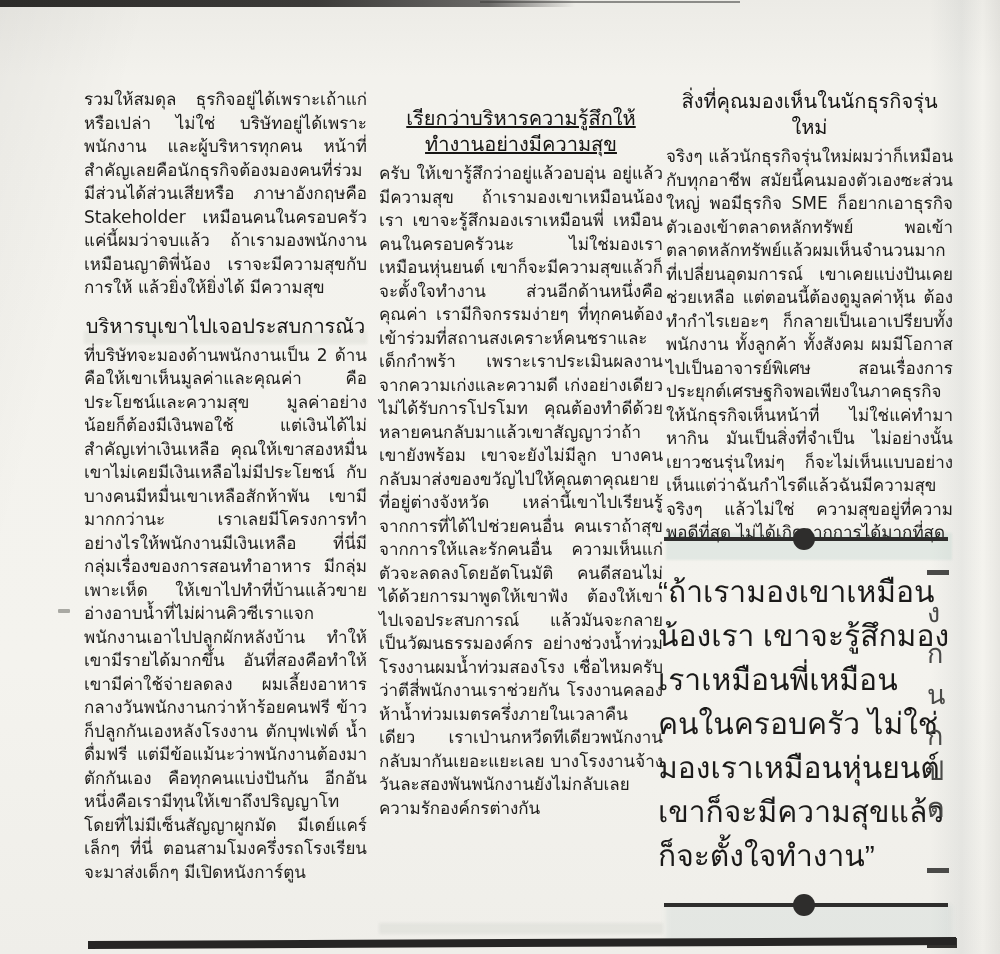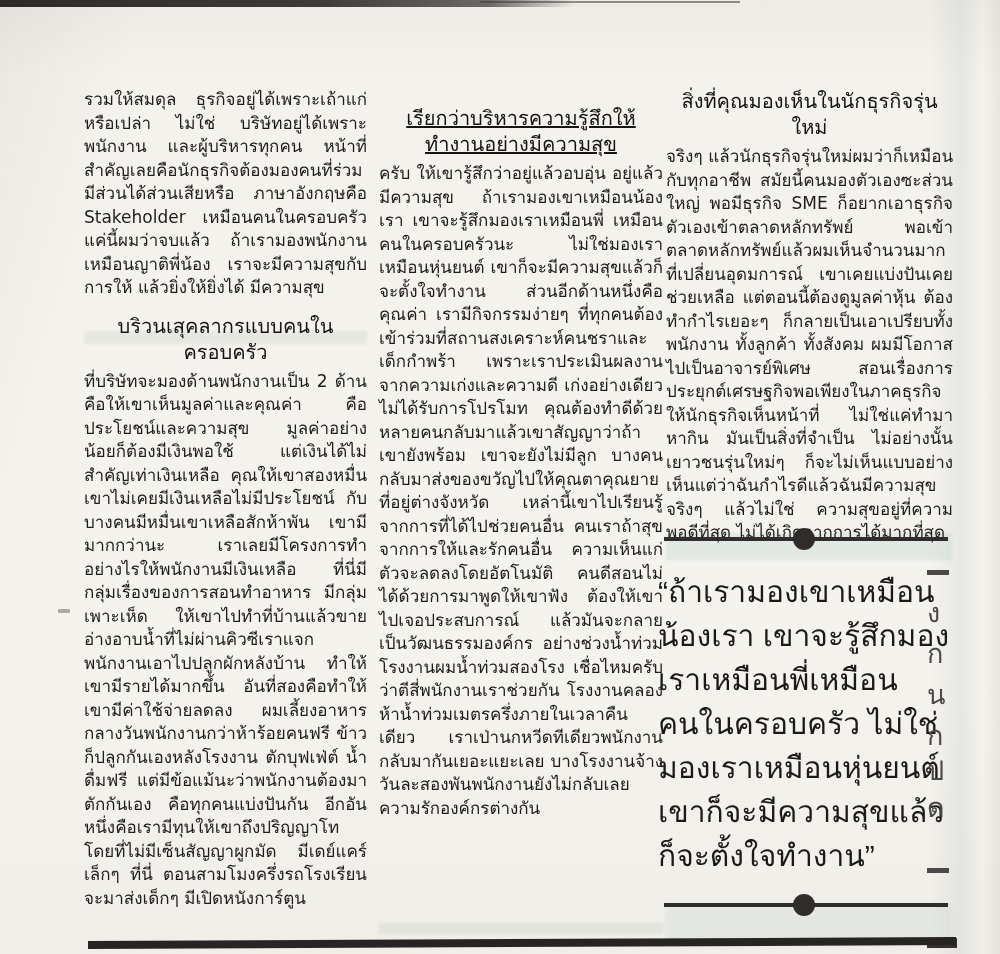--- a/index.html
+++ b/index.html
@@ -102,21 +102,21 @@
 
   <div class="showthrough st1"></div>
   <div class="showthrough st2"></div>
   <div class="showthrough st3"></div>
   <div class="showthrough st4"></div>
 
   <div class="margin-dash"></div>
 
   <div class="col col1">
     <p class="body-para para-gap">รวมให้สมดุล ธุรกิจอยู่ได้เพราะเถ้าแก่หรือเปล่า ไม่ใช่ บริษัทอยู่ได้เพราะพนักงาน และผู้บริหารทุกคน หน้าที่สำคัญเลยคือนักธุรกิจต้องมองคนที่ร่วมมีส่วนได้ส่วนเสียหรือ ภาษาอังกฤษคือ Stakeholder เหมือนคนในครอบครัว แค่นี้ผมว่าจบแล้ว ถ้าเรามองพนักงานเหมือนญาติพี่น้อง เราจะมีความสุขกับการให้ แล้วยิ่งให้ยิ่งได้ มีความสุข</p>
-    <h2 class="section-head">บริวนเสุคลากรแบบคนในครอบครัว</h2>
+    <h2 class="section-head">บริหารบุเขาไปเจอประสบการณัว</h2>
     <p class="body-para">ที่บริษัทจะมองด้านพนักงานเป็น 2 ด้าน คือให้เขาเห็นมูลค่าและคุณค่า คือประโยชน์และความสุข มูลค่าอย่างน้อยก็ต้องมีเงินพอใช้ แต่เงินได้ไม่สำคัญเท่าเงินเหลือ คุณให้เขาสองหมื่นเขาไม่เคยมีเงินเหลือไม่มีประโยชน์ กับบางคนมีหมื่นเขาเหลือสักห้าพัน เขามีมากกว่านะ เราเลยมีโครงการทำอย่างไรให้พนักงานมีเงินเหลือ ที่นี่มีกลุ่มเรื่องของการสอนทำอาหาร มีกลุ่มเพาะเห็ด ให้เขาไปทำที่บ้านแล้วขาย อ่างอาบน้ำที่ไม่ผ่านคิวซีเราแจกพนักงานเอาไปปลูกผักหลังบ้าน ทำให้เขามีรายได้มากขึ้น อันที่สองคือทำให้เขามีค่าใช้จ่ายลดลง ผมเลี้ยงอาหารกลางวันพนักงานกว่าห้าร้อยคนฟรี ข้าวก็ปลูกกันเองหลังโรงงาน ตักบุฟเฟ่ต์ น้ำดื่มฟรี แต่มีข้อแม้นะว่าพนักงานต้องมาตักกันเอง คือทุกคนแบ่งปันกัน อีกอันหนึ่งคือเรามีทุนให้เขาถึงปริญญาโท โดยที่ไม่มีเซ็นสัญญาผูกมัด มีเดย์แคร์เล็กๆ ที่นี่ ตอนสามโมงครึ่งรถโรงเรียนจะมาส่งเด็กๆ มีเปิดหนังการ์ตูน</p>
   </div>
 
   <div class="col col2">
     <h2 class="section-head">เรียกว่าบริหารความรู้สึกให้ทำงานอย่างมีความสุข</h2>
     <p class="body-para">ครับ ให้เขารู้สึกว่าอยู่แล้วอบอุ่น อยู่แล้วมีความสุข ถ้าเรามองเขาเหมือนน้องเรา เขาจะรู้สึกมองเราเหมือนพี่ เหมือนคนในครอบครัวนะ ไม่ใช่มองเราเหมือนหุ่นยนต์ เขาก็จะมีความสุขแล้วก็จะตั้งใจทำงาน ส่วนอีกด้านหนึ่งคือคุณค่า เรามีกิจกรรมง่ายๆ ที่ทุกคนต้องเข้าร่วมที่สถานสงเคราะห์คนชราและเด็กกำพร้า เพราะเราประเมินผลงานจากความเก่งและความดี เก่งอย่างเดียวไม่ได้รับการโปรโมท คุณต้องทำดีด้วย หลายคนกลับมาแล้วเขาสัญญาว่าถ้าเขายังพร้อม เขาจะยังไม่มีลูก บางคนกลับมาส่งของขวัญไปให้คุณตาคุณยายที่อยู่ต่างจังหวัด เหล่านี้เขาไปเรียนรู้จากการที่ได้ไปช่วยคนอื่น คนเราถ้าสุขจากการให้และรักคนอื่น ความเห็นแก่ตัวจะลดลงโดยอัตโนมัติ คนดีสอนไม่ได้ด้วยการมาพูดให้เขาฟัง ต้องให้เขาไปเจอประสบการณ์ แล้วมันจะกลายเป็นวัฒนธรรมองค์กร อย่างช่วงน้ำท่วม โรงงานผมน้ำท่วมสองโรง เชื่อไหมครับว่าตีสี่พนักงานเราช่วยกัน โรงงานคลองห้าน้ำท่วมเมตรครึ่งภายในเวลาคืนเดียว เราเป่านกหวีดทีเดียวพนักงานกลับมากันเยอะแยะเลย บางโรงงานจ้างวันละสองพันพนักงานยังไม่กลับเลย ความรักองค์กรต่างกัน</p>
   </div>
 
   <div class="col col3">
     <h2 class="section-head">สิ่งที่คุณมองเห็นในนักธุรกิจรุ่นใหม่</h2>

